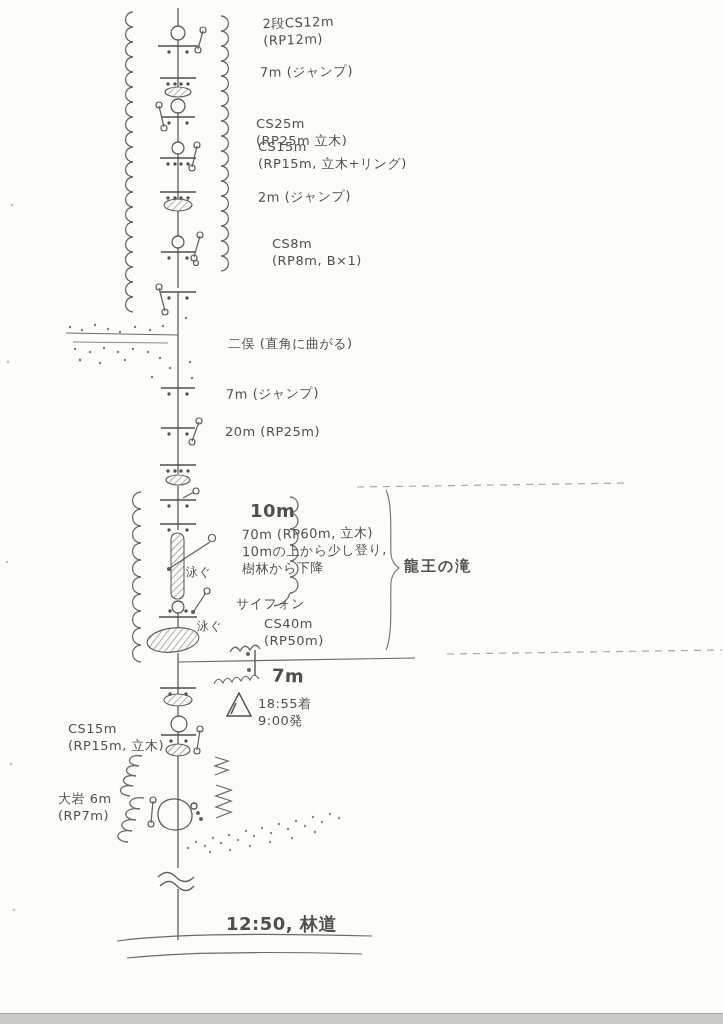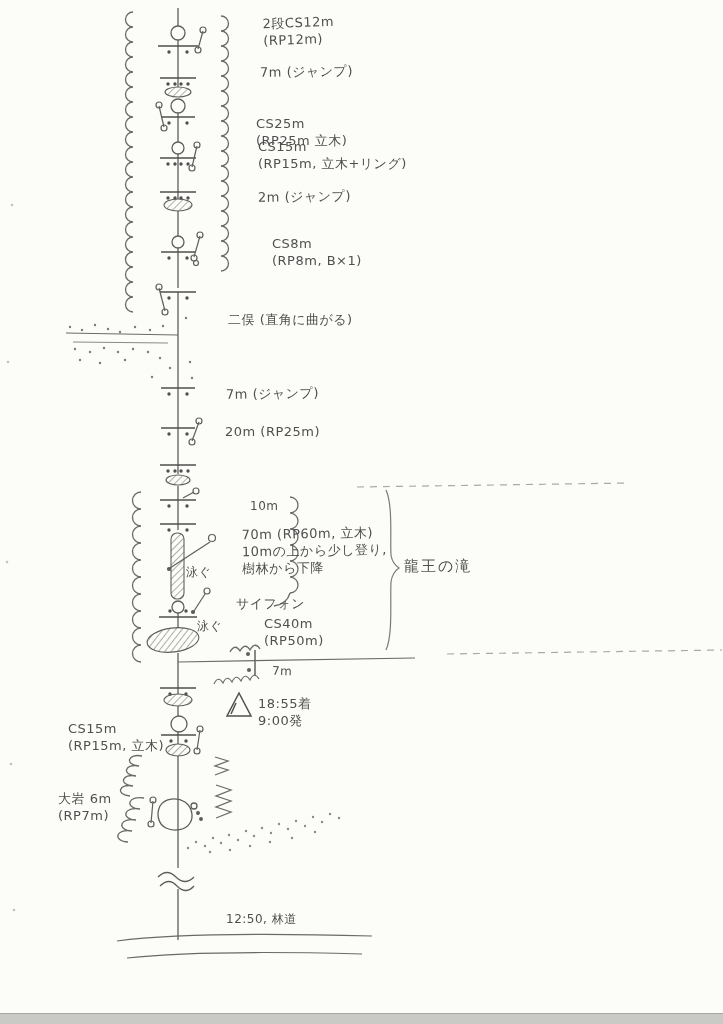--- a/index.html
+++ b/index.html
@@ -7,21 +7,21 @@
     position:relative;width:723px;height:1024px;margin:0 auto;
     background:#fcfcf8;overflow:hidden;
     font-family:"DejaVu Sans",sans-serif;color:#4f4f4f;
   }
   svg.topo{position:absolute;left:0;top:0;}
   .lbl{
     position:absolute;white-space:pre-line;line-height:1.3;
     font-size:13px;letter-spacing:.5px;color:#4f4f4f;
   }
   .sm{font-size:12px;}
-  .md{font-size:12px;}
+  .md{font-size:18px;font-weight:bold;}
   .lg{font-size:15px;letter-spacing:2px;}
   .tilt-a{transform:rotate(-2deg);}
   .tilt-b{transform:rotate(-1deg);}
   .tilt-c{transform:rotate(1.5deg);}
   .scan-strip{
     position:absolute;left:0;bottom:0;width:723px;height:10px;
     background:#c9c9c5;border-top:1px solid #a8a8a4;
   }
 </style>
 </head>
@@ -283,33 +283,33 @@
   <div class="lbl tilt-a" style="left:263px;top:15px;">2段CS12m
 (RP12m)</div>
   <div class="lbl tilt-b" style="left:260px;top:64px;">7m (ジャンプ)</div>
   <div class="lbl" style="left:256px;top:100px;margin-top:16px;">CS25m
 (RP25m 立木)</div>
   <div class="lbl" style="left:258px;top:139px;">CS15m
 (RP15m, 立木+リング)</div>
   <div class="lbl tilt-b" style="left:258px;top:189px;">2m (ジャンプ)</div>
   <div class="lbl" style="left:256px;top:236px;margin-left:16px;">CS8m
 (RP8m, B×1)</div>
-  <div class="lbl" style="left:228px;top:312px;text-align:center;">二俣 (直角に曲がる)</div>
+  <div class="lbl" style="left:228px;top:336px;text-align:center;">二俣 (直角に曲がる)</div>
   <div class="lbl tilt-b" style="left:226px;top:386px;">7m (ジャンプ)</div>
   <div class="lbl" style="left:225px;top:424px;">20m (RP25m)</div>
   <div class="lbl md" style="left:250px;top:499px;">10m</div>
   <div class="lbl tilt-b" style="left:242px;top:526px;">70m (RP60m, 立木)
 10mの上から少し登り,
 樹林から下降</div>
   <div class="lbl" style="left:236px;top:596px;">サイフォン</div>
   <div class="lbl" style="left:264px;top:616px;">CS40m
 (RP50m)</div>
   <div class="lbl sm" style="left:186px;top:565px;">泳ぐ</div>
   <div class="lbl sm" style="left:197px;top:619px;">泳ぐ</div>
-  <div class="lbl lg" style="left:404px;top:557px;">龍王の滝</div>
+  <div class="lbl lg" style="left:404px;top:557px;font-weight:bold;">龍王の滝</div>
   <div class="lbl md tilt-c" style="left:272px;top:664px;">7m</div>
   <div class="lbl" style="left:258px;top:696px;">18:55着
 9:00発</div>
   <div class="lbl" style="left:68px;top:721px;">CS15m
 (RP15m, 立木)</div>
   <div class="lbl" style="left:58px;top:791px;">大岩 6m
 (RP7m)</div>
   <div class="lbl md" style="left:226px;top:912px;">12:50, 林道</div>
 
   <div class="scan-strip"></div>

